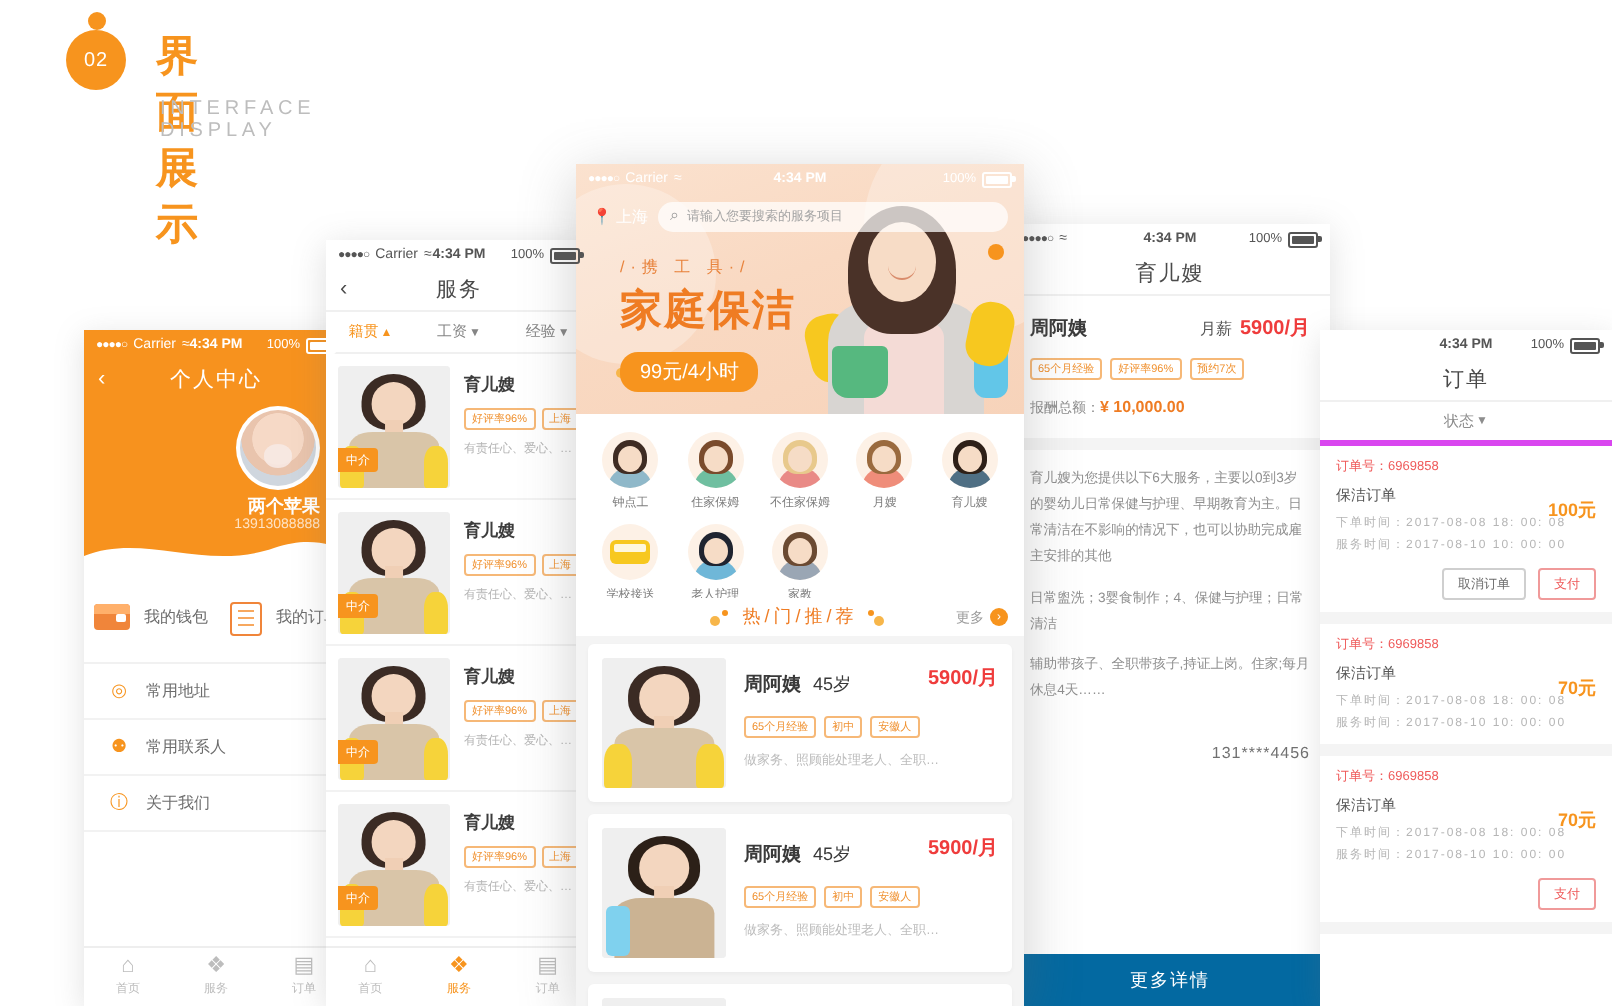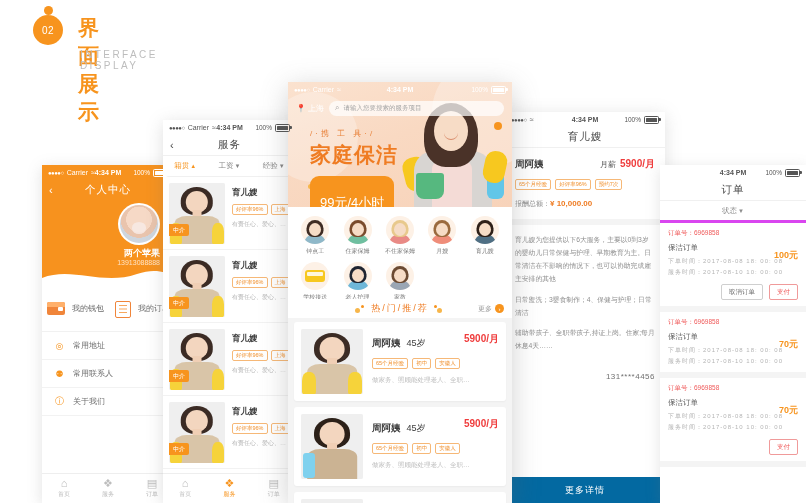--- a/index.html
+++ b/index.html
@@ -106,21 +106,21 @@
   .p3-search{flex:1;height:15px;border-radius:8px;background:rgba(255,255,255,.72);display:flex;align-items:center;padding:0 6px;gap:4px;box-sizing:border-box;}
   .p3-search .mag{color:#9a9a9a;font-size:8px;}
   .p3-ph{font-size:6.5px;color:#a5a5a5;white-space:nowrap;overflow:hidden;}
 
   .banner{position:absolute;left:0;top:0;right:0;height:125px;overflow:hidden;
       background:linear-gradient(160deg,#fbe2cf 0%,#f9d9c2 45%,#f7d3ba 100%);}
   .banner .blob{position:absolute;border-radius:50%;background:rgba(255,255,255,.28);}
   .banner-txt{position:absolute;left:22px;top:46px;}
   .b-sub{font-size:8px;color:#e8833c;letter-spacing:3px;}
   .b-main{font-size:21px;font-weight:bold;color:#ef7c23;letter-spacing:1px;margin-top:2px;}
-  .b-pill{margin-top:7px;display:inline-block;background:#f7941e;color:#fff;font-size:13px;padding:18px 10px;border-radius:9px;}
+  .b-pill{margin-top:7px;display:inline-block;background:#f7941e;color:#fff;font-size:10px;padding:3px 10px;border-radius:9px;}
   .b-person{position:absolute;right:4px;bottom:0;width:108px;height:108px;}
   .bp-hair{position:absolute;left:24px;top:4px;width:54px;height:64px;border-radius:50% 50% 40% 40%;background:#4a3228;}
   .bp-face{position:absolute;left:34px;top:12px;width:34px;height:40px;border-radius:50%;background:#f7dcc6;}
   .bp-smile{position:absolute;left:44px;top:34px;width:14px;height:6px;border-bottom:1.6px solid #d98c6c;border-radius:0 0 8px 8px;}
   .bp-body{position:absolute;left:14px;top:52px;width:78px;height:56px;border-radius:20px 20px 0 0;background:#d8d5d2;}
   .bp-apron{position:absolute;left:32px;top:62px;width:40px;height:46px;border-radius:8px 8px 0 0;background:#f4dbd6;}
   .bp-glove-l{position:absolute;left:4px;top:58px;width:24px;height:34px;border-radius:10px;background:#f7c81f;transform:rotate(-14deg);}
   .bp-glove-r{position:absolute;right:2px;top:52px;width:22px;height:32px;border-radius:10px;background:#f7c81f;transform:rotate(12deg);}
   .bp-bucket{position:absolute;left:16px;top:74px;width:28px;height:26px;border-radius:3px 3px 8px 8px;background:#56b87f;}
   .bp-bottle{position:absolute;right:4px;top:66px;width:17px;height:34px;border-radius:3px 3px 6px 6px;background:#62c6e8;}

